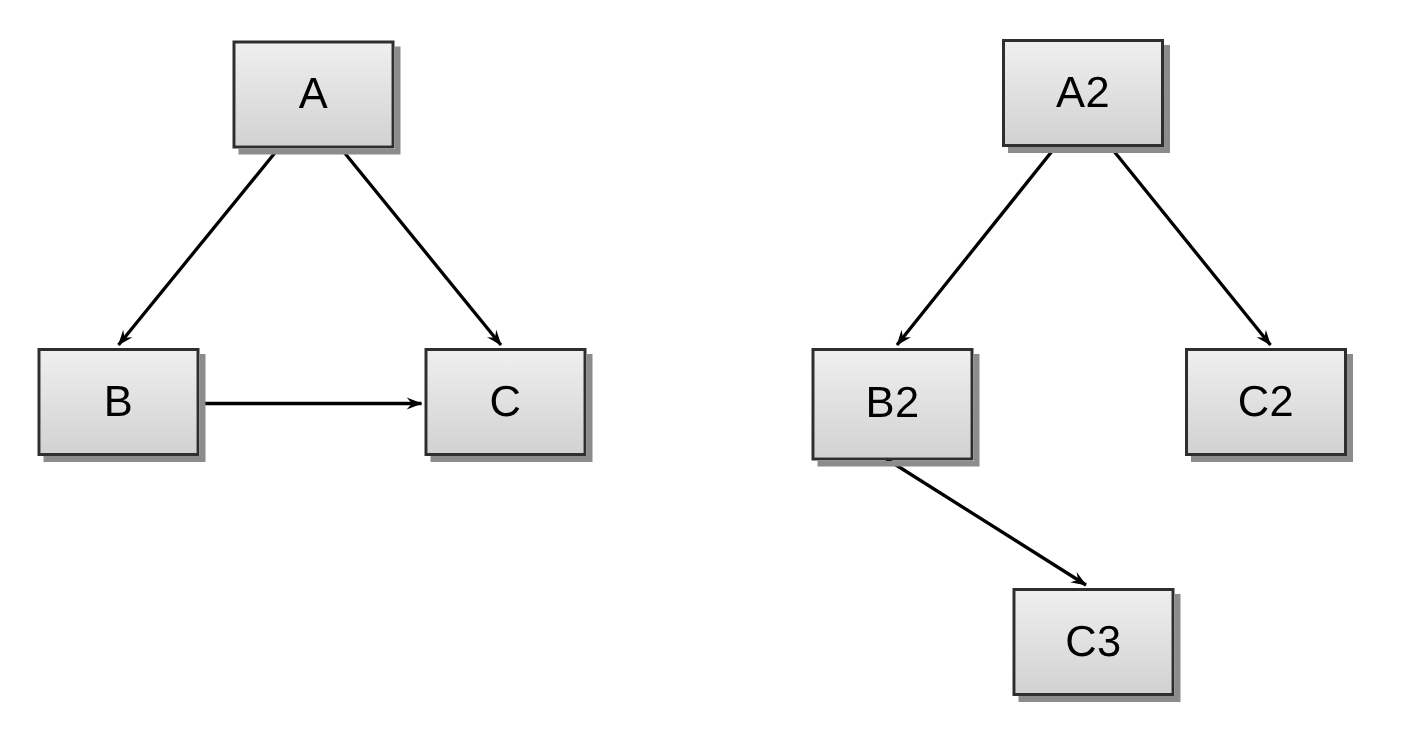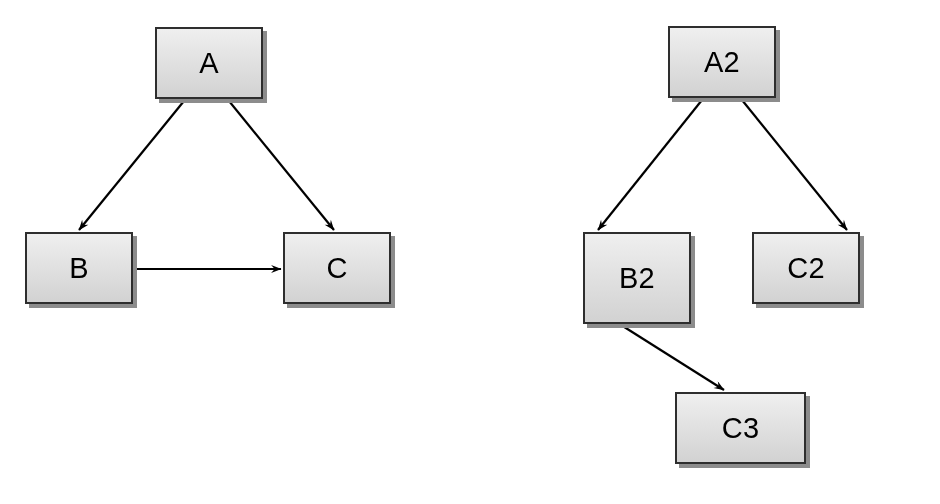--- a/index.html
+++ b/index.html
@@ -73,24 +73,24 @@
       </div>
       <div class="node" style="left: 25px; top: 232px; width: 108px; height: 72px; border-color: rgb(46, 46, 46); background: linear-gradient(rgb(239, 239, 239) 0%, rgb(210, 210, 210) 100%); box-shadow: rgb(140, 140, 140) 4px 4px 0px 0px;">
         <span class="node-label">B</span>
       </div>
       <div class="node" style="left: 283px; top: 232px; width: 108px; height: 72px; border-color: rgb(46, 46, 46); background: linear-gradient(rgb(239, 239, 239) 0%, rgb(210, 210, 210) 100%); box-shadow: rgb(140, 140, 140) 4px 4px 0px 0px;">
         <span class="node-label">C</span>
       </div>
       <div class="node" style="left: 668px; top: 26px; width: 108px; height: 72px; border-color: rgb(46, 46, 46); background: linear-gradient(rgb(239, 239, 239) 0%, rgb(210, 210, 210) 100%); box-shadow: rgb(140, 140, 140) 4px 4px 0px 0px; align-items: center;">
         <span class="node-label">A2</span>
       </div>
-      <div class="node" style="left: 541px; top: 232px; width: 108px; height: 92px; border-color: rgb(46, 46, 46); background: linear-gradient(rgb(239, 239, 239) 0%, rgb(210, 210, 210) 100%); box-shadow: rgb(140, 140, 140) 4px 4px 0px 0px; margin-left: 42px;">
+      <div class="node" style="left: 541px; top: 232px; width: 108px; height: 75px; border-color: rgb(46, 46, 46); background: linear-gradient(rgb(239, 239, 239) 0%, rgb(210, 210, 210) 100%); box-shadow: rgb(140, 140, 140) 4px 4px 0px 0px;">
         <span class="node-label">B2</span>
       </div>
-      <div class="node" style="left: 752px; top: 232px; width: 108px; height: 72px; border-color: rgb(46, 46, 46); background: linear-gradient(rgb(239, 239, 239) 0%, rgb(210, 210, 210) 100%); box-shadow: rgb(140, 140, 140) 4px 4px 0px 0px;">
+      <div class="node" style="left: 790px; top: 232px; width: 108px; height: 72px; border-color: rgb(46, 46, 46); background: linear-gradient(rgb(239, 239, 239) 0%, rgb(210, 210, 210) 100%); box-shadow: rgb(140, 140, 140) 4px 4px 0px 0px;">
         <span class="node-label">C2</span>
       </div>
-      <div class="node" style="left: 675px; top: 392px; width: 131px; height: 72px; border-color: rgb(46, 46, 46); background: linear-gradient(rgb(239, 239, 239) 0%, rgb(210, 210, 210) 100%); box-shadow: rgb(140, 140, 140) 4px 4px 0px 0px;">
+      <div class="node" style="left: 675px; top: 392px; width: 108px; height: 72px; border-color: rgb(46, 46, 46); background: linear-gradient(rgb(239, 239, 239) 0%, rgb(210, 210, 210) 100%); box-shadow: rgb(140, 140, 140) 4px 4px 0px 0px;">
         <span class="node-label">C3</span>
       </div>
     </div>
 
 </div>
 
 </body></html>

